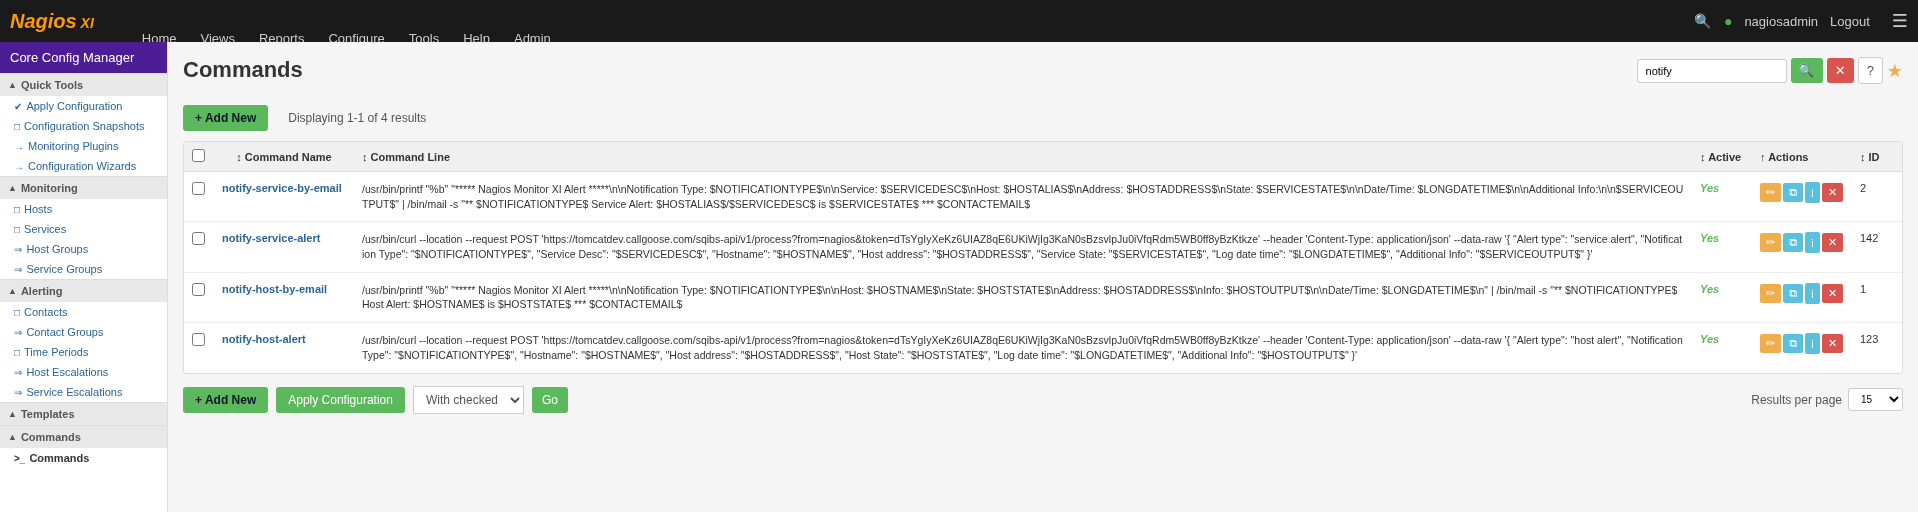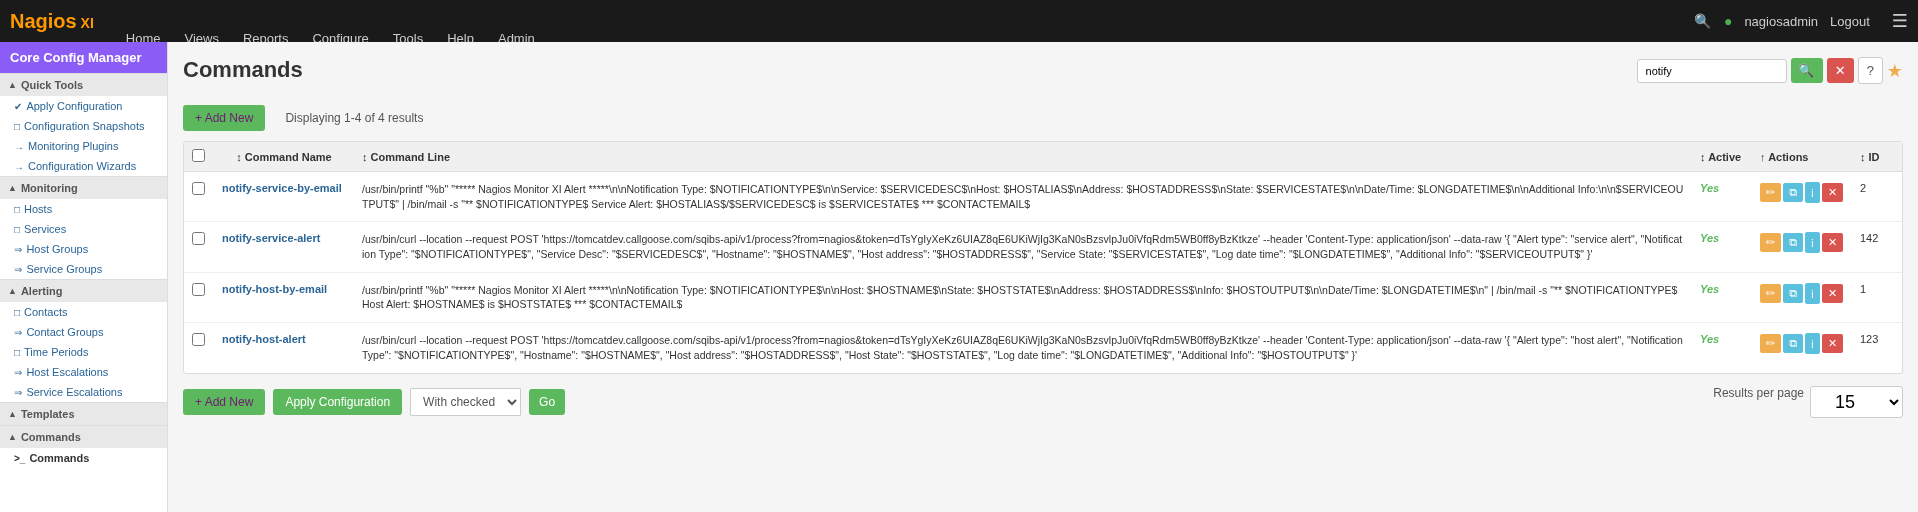--- a/index.html
+++ b/index.html
@@ -11,22 +11,23 @@
       color: #fff;
       display: flex;
       align-items: center;
       height: 42px;
       padding: 0 10px;
     }
     .logo {
       font-size: 20px;
       font-weight: bold;
       color: #fff;
-      margin-right: 20px;
+      margin-right: 36px;
       white-space: nowrap;
+      font-style: italic;
     }
     .logo span { color: #f90; }
     .nav-menu {
       display: flex;
       list-style: none;
       flex: 1;
     }
     .nav-menu li a {
       color: #ccc;
       text-decoration: none;
@@ -55,25 +56,25 @@
 
     
     .sidebar {
       width: 168px;
       background: #fff;
       border-right: 1px solid #ddd;
       overflow-y: auto;
       flex-shrink: 0;
     }
     .sidebar-header {
-      background: #8b5cf6;
+      background: #4c1d95;
       color: #fff;
       padding: 8px 10px;
       font-size: 13px;
-      font-weight: bold;
+      font-weight: normal;
       cursor: pointer;
     }
     .sidebar-section-title {
       background: #e8e8e8;
       padding: 5px 8px;
       font-size: 11px;
       font-weight: bold;
       color: #555;
       display: flex;
       align-items: center;
@@ -112,26 +113,27 @@
 
     
     .top-bar {
       display: flex;
       justify-content: space-between;
       align-items: center;
       margin-bottom: 10px;
     }
     .add-btn {
       background: #5cb85c;
-      color: #701a75;
+      color: #0f172a;
       border: none;
       padding: 6px 12px;
       border-radius: 3px;
       cursor: pointer;
       font-size: 12px;
+      font-weight: bold;
     }
     .displaying-text {
       font-size: 12px;
       color: #555;
       margin-left: 10px;
     }
     .search-area {
       display: flex;
       align-items: center;
       gap: 4px;
@@ -284,30 +286,30 @@
       background: #5cb85c;
       color: #fff;
       border: none;
       padding: 6px 10px;
       border-radius: 3px;
       cursor: pointer;
       font-size: 12px;
     }
     .results-per-page {
       display: flex;
-      align-items: flex-start;
+      align-items: center;
       gap: 6px;
       font-size: 12px;
       color: #555;
     }
     .results-select {
       border: 1px solid #ccc;
-      padding: 4px 20px;
-      border-radius: 3px;
-      font-size: 18px;
+      padding: 4px 8px;
+      border-radius: 3px;
+      font-size: 10px;
       background: #fff;
     }
 
     
     input[type="checkbox"] { cursor: pointer; }
   </style>
 </head>
 <body>
 
 <nav class="top-nav">
@@ -442,21 +444,21 @@
         <button class="search-btn">🔍</button>
         <button class="clear-btn">✕</button>
         <button class="help-btn">?</button>
         <button class="star-btn">★</button>
       </div>
     </div>
 
     <div class="top-bar">
       <div style="display:flex; align-items:center; gap:10px;">
         <button class="add-btn">+ Add New</button>
-        <span class="displaying-text">Displaying 1-4 of 4 results</span>
+        <span class="displaying-text">Displaying 1-1 of 4 results</span>
       </div>
     </div>
 
     <div class="table-wrapper">
       <table>
         <thead>
           <tr>
             <th class="checkbox-col">
               <input type="checkbox" style="">
             </th>

